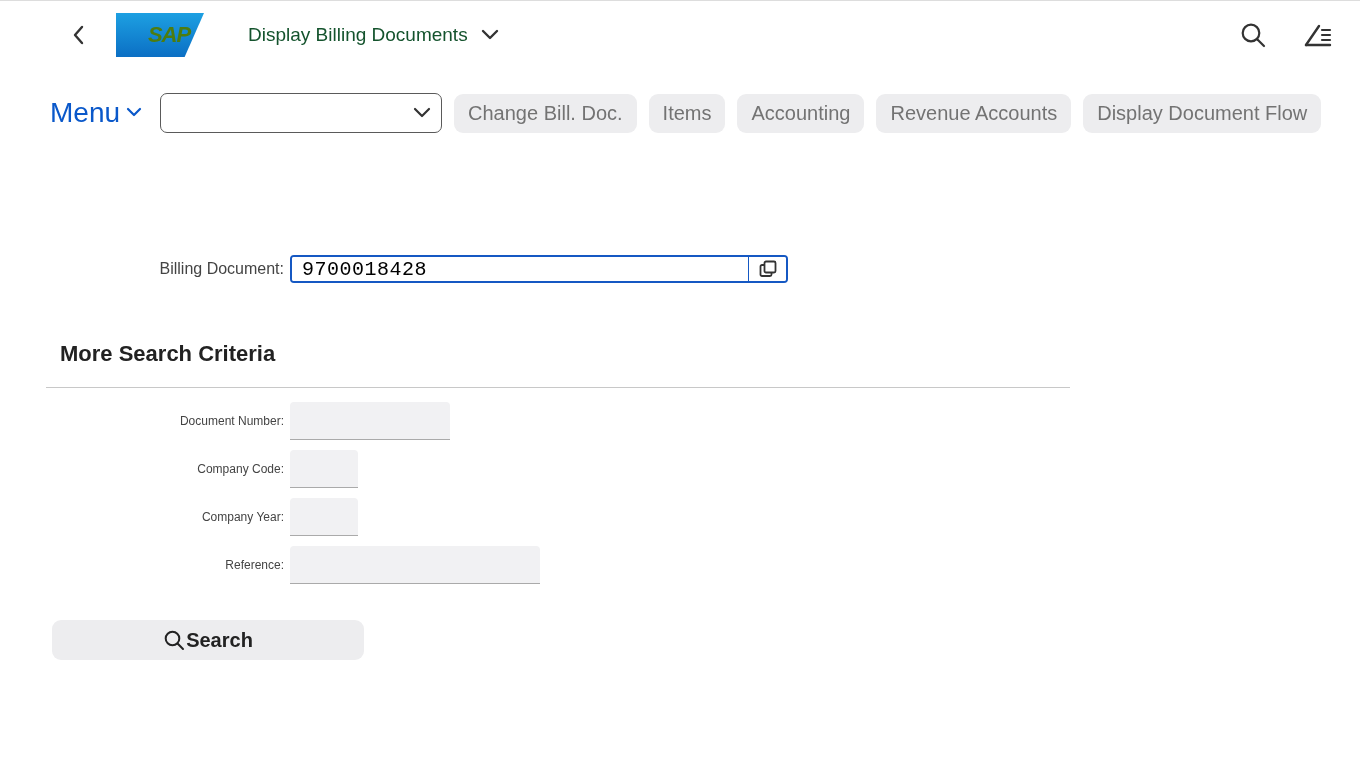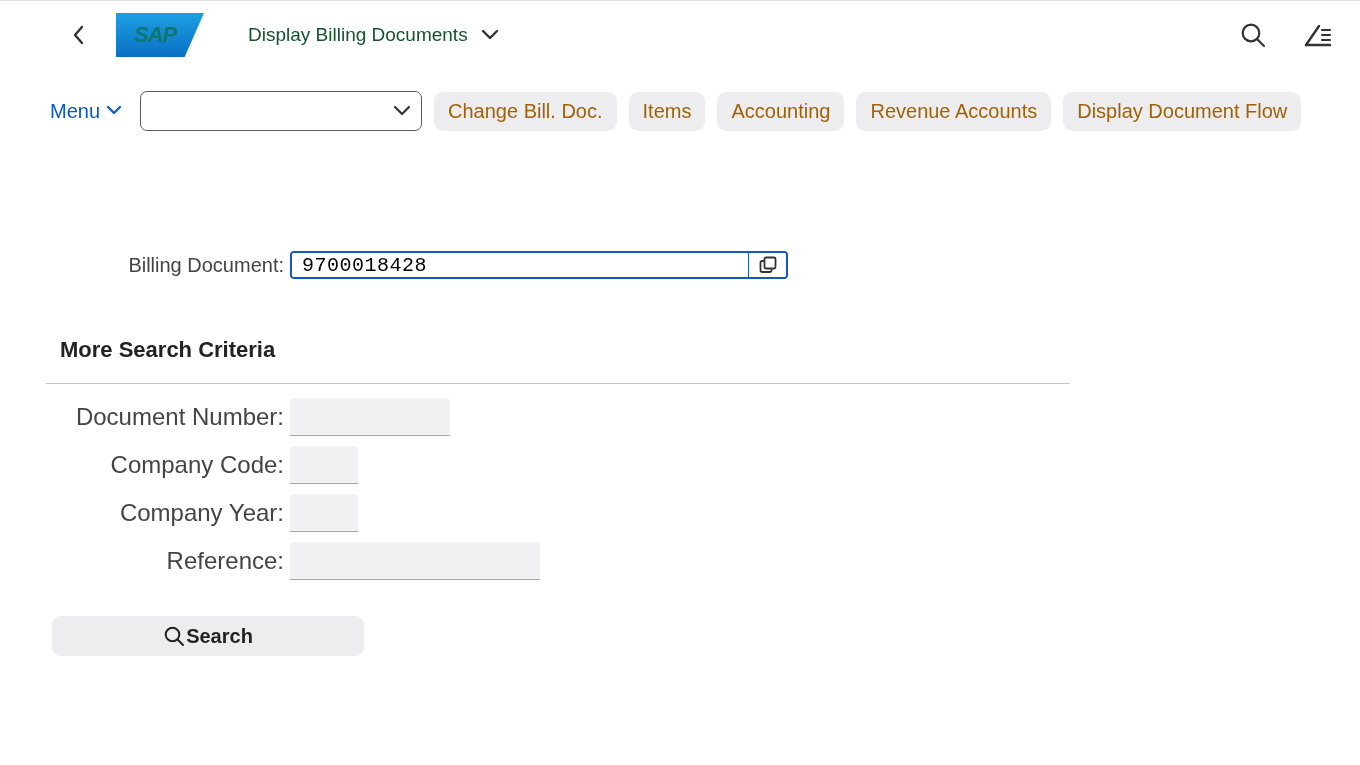--- a/index.html
+++ b/index.html
@@ -38,26 +38,26 @@
     overflow: hidden;
   }
   .sap-logo-bg {
     width: 88px;
     height: 44px;
     background: linear-gradient(180deg,#1da0e2 0%, #0b6fc4 100%);
     clip-path: polygon(0 0, 100% 0, 78% 100%, 0 100%);
   }
   .sap-logo-text {
     position: absolute;
-    top: 0; left: 0;
+    top: 0; left: 14px;
     width: 78px; height: 44px;
     display: flex;
     align-items: center;
     justify-content: center;
-    color: #0f766e;
+    color: #4d7c0f;
     font-weight: 800;
     font-size: 22px;
     letter-spacing: -1px;
     font-style: italic;
   }
   .title-wrap {
     display: flex;
     align-items: center;
     margin-left: 44px;
     cursor: pointer;
@@ -87,21 +87,21 @@
   .toolbar {
     display: flex;
     align-items: center;
     gap: 12px;
     padding: 22px 0 0 44px;
   }
   .menu-btn {
     display: flex;
     align-items: center;
     color: #0a58ca;
-    font-size: 20px;
+    font-size: 28px;
     padding: 6px 6px;
     cursor: pointer;
   }
   .menu-btn .chev { margin-left: 6px; }
   .dropdown {
     width: 282px;
     height: 40px;
     border: 1.4px solid #5a5a5a;
     border-radius: 7px;
     display: flex;
@@ -109,36 +109,36 @@
     justify-content: flex-end;
     padding: 0 10px;
     cursor: pointer;
     background: #fff;
   }
   .tool-btn {
     background: #ededef;
     border-radius: 9px;
     padding: 8px 14px;
     font-size: 20px;
-    color: #a16207;
+    color: #737373;
     cursor: pointer;
   }
 
   .form-area {
     padding: 120px 0 0 0;
   }
   .field-row {
     display: flex;
     align-items: center;
     margin-bottom: 8px;
   }
   .field-label {
     width: 290px;
     text-align: right;
-    font-size: 20px;
+    font-size: 16px;
     color: #444;
     padding-right: 6px;
   }
   .billing-input-wrap {
     display: flex;
     border: 2.2px solid #1558c3;
     border-radius: 4px;
     overflow: hidden;
     width: 498px;
     height: 28px;
@@ -176,21 +176,21 @@
   }
 
   .crit-row {
     display: flex;
     align-items: center;
     margin-bottom: 10px;
   }
   .crit-label {
     width: 290px;
     text-align: right;
-    font-size: 24px;
+    font-size: 12px;
     color: #444;
     padding-right: 6px;
   }
   .crit-input {
     height: 38px;
     border: none;
     border-bottom: 1.5px solid #aaa;
     background: #f1f1f3;
     border-top-left-radius: 4px;
     border-top-right-radius: 4px;

